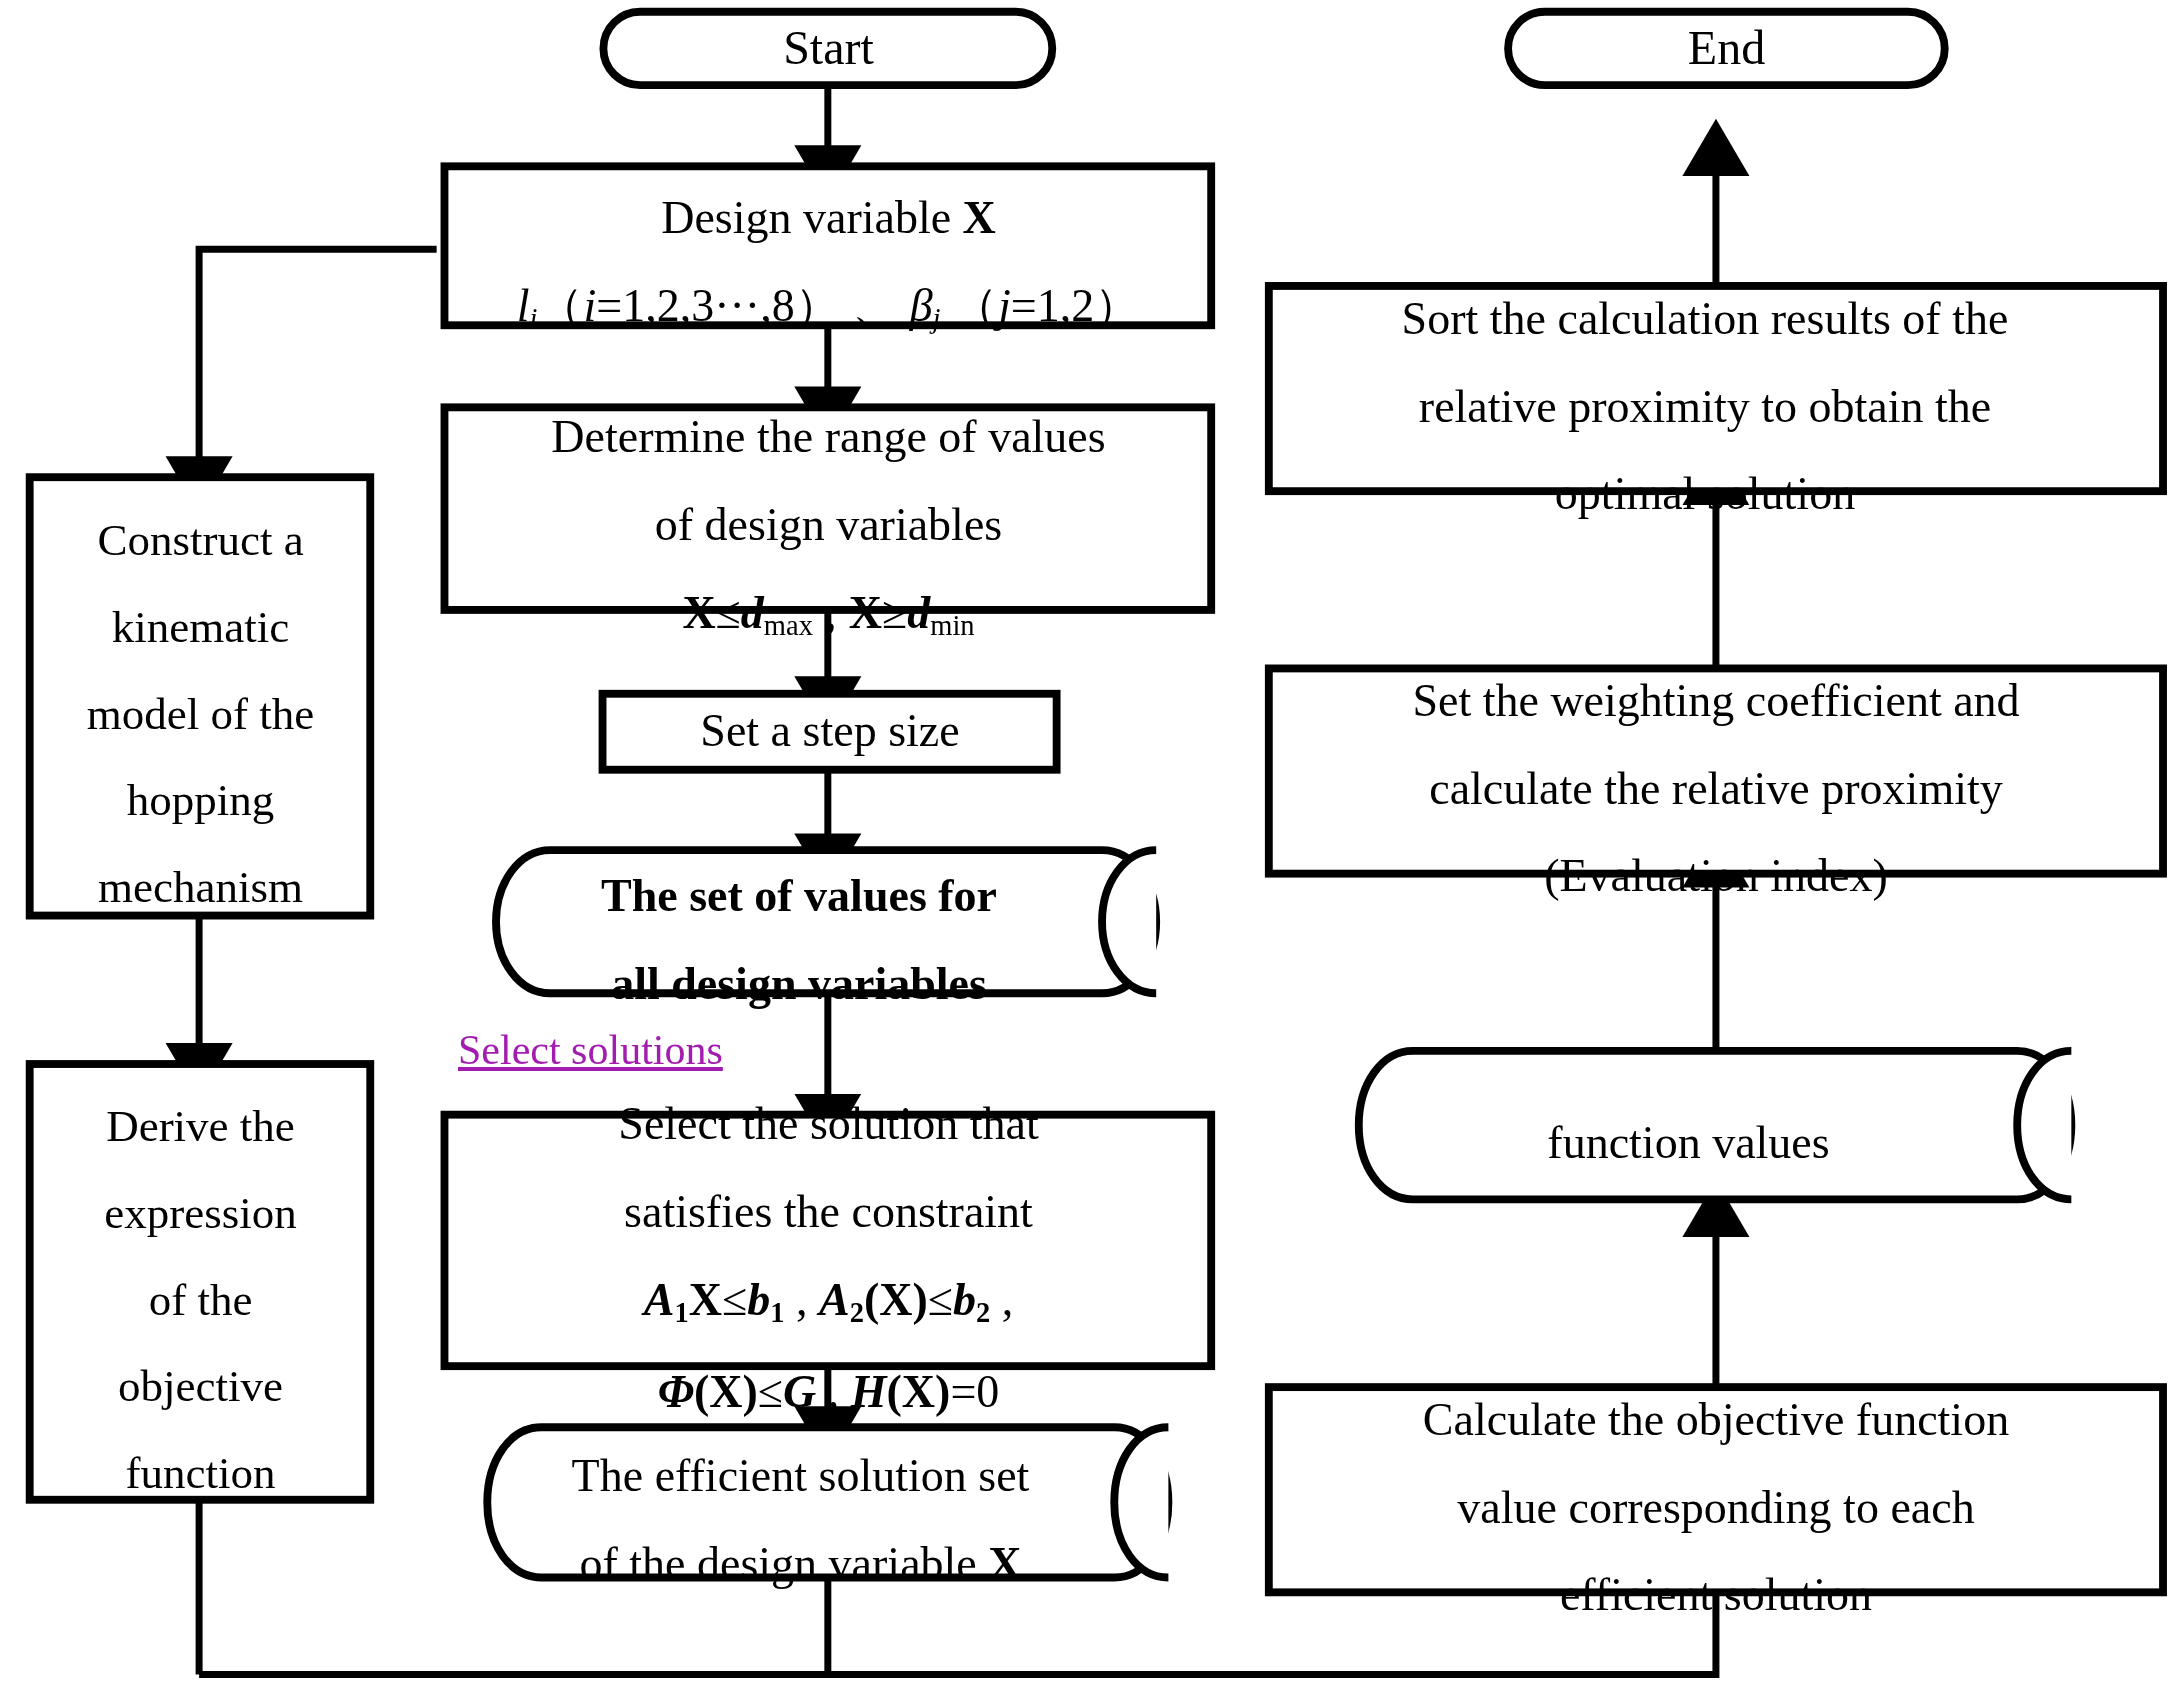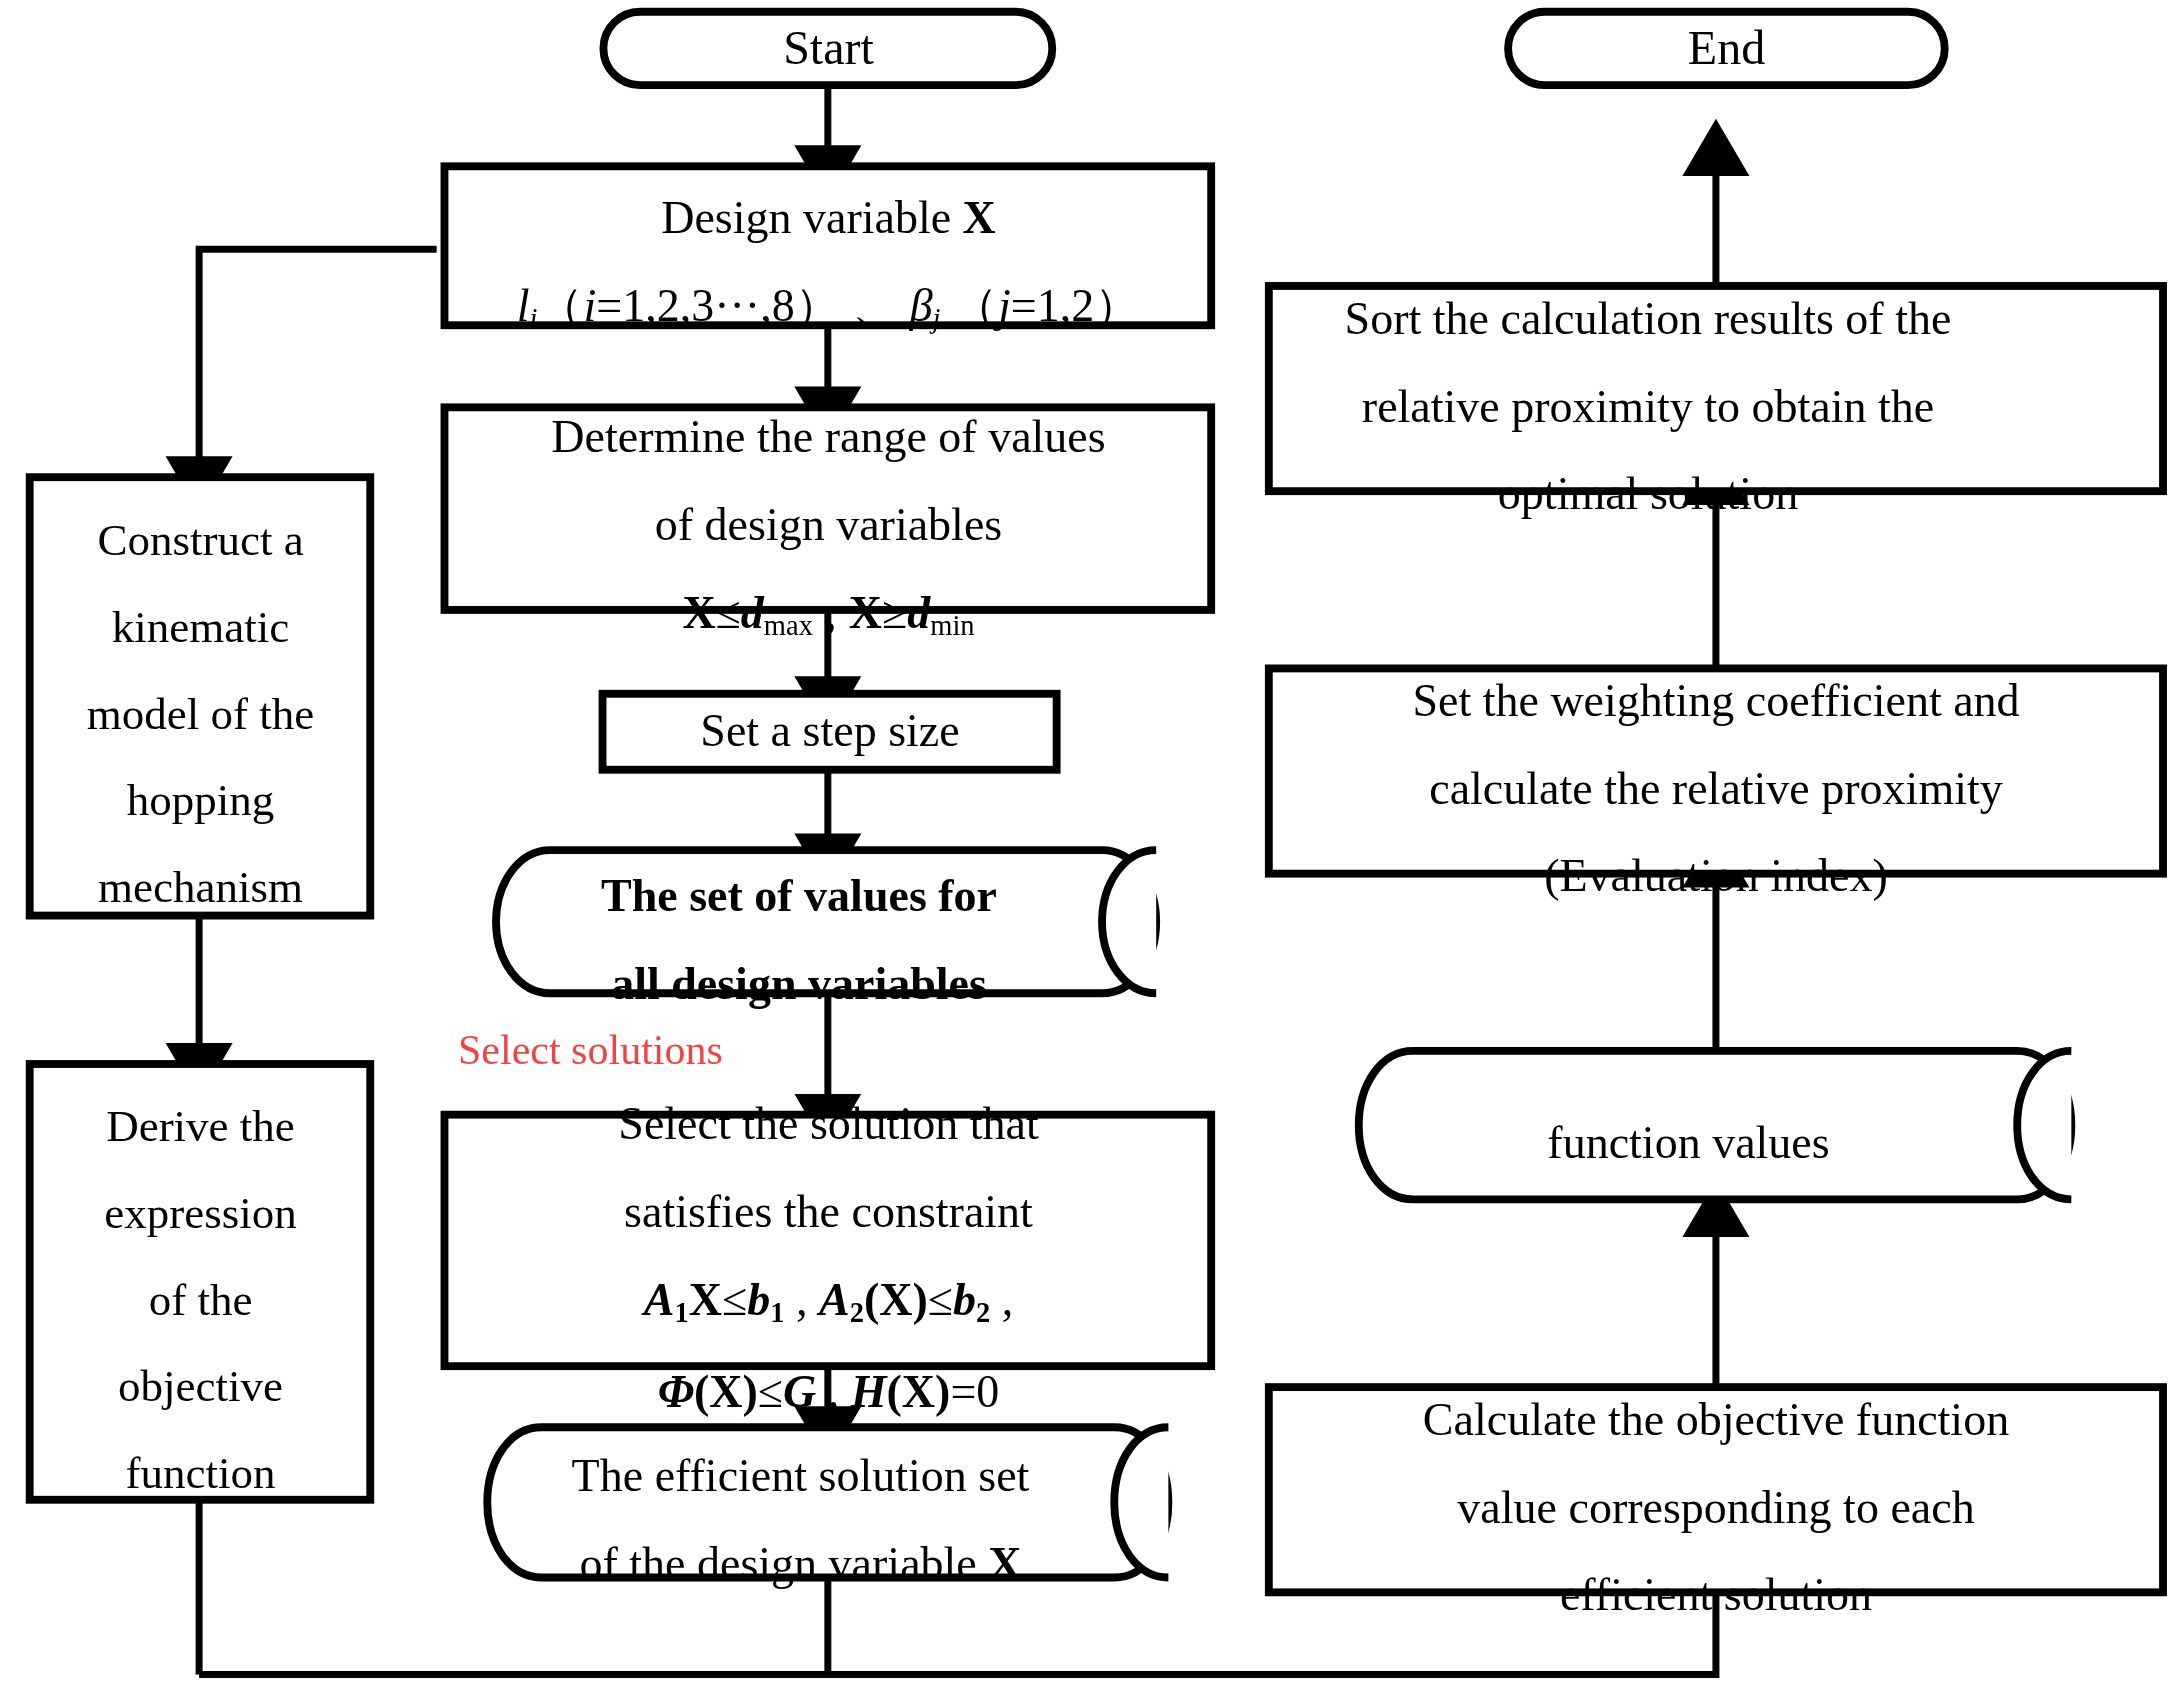--- a/index.html
+++ b/index.html
@@ -54,22 +54,23 @@
     pointer-events: none;
   }
   .node-text .inner { width: 100%; }
   .t-term   { font-size: 48px; }
   .t-box    { font-size: 46px; }
   .t-boxsm  { font-size: 45px; }
   .t-cyl    { font-size: 46px; }
   .label-free {
     position: absolute;
     font-size: 42px;
-    color: #ef4444;
+    color: #a21caf;
     white-space: nowrap;
+    text-decoration: underline;
   }
   .mathi { font-style: italic; }
   .mathb { font-weight: bold; }
   .mathbi { font-style: italic; font-weight: bold; }
   sub { font-size: 0.62em; vertical-align: -0.25em; }
   .line { display: block; margin-top: 36px; }
 </style>
 </head>
 <body>
 
@@ -263,21 +264,21 @@
   <div class="node-text t-boxsm" style="left:30px; top:1064px; width:341px; height:436px;">
     <div class="inner">
       <span class="line">Derive the</span>
       <span class="line">expression</span>
       <span class="line">of the</span>
       <span class="line">objective</span>
       <span class="line">function</span>
     </div>
   </div>
 
-  <div class="node-text t-box" style="left:1201px; top:286px; width:894px; height:205px;">
+  <div class="node-text t-box" style="left:1258px; top:286px; width:894px; height:205px;">
     <div class="inner">
       <span class="line">Sort the calculation results of the</span>
       <span class="line">relative proximity to obtain the</span>
       <span class="line">optimal solution</span>
     </div>
   </div>
 
   <div class="node-text t-box" style="left:1269px; top:668px; width:894px; height:205px;">
     <div class="inner">
       <span class="line">Set the weighting coefficient and</span>

